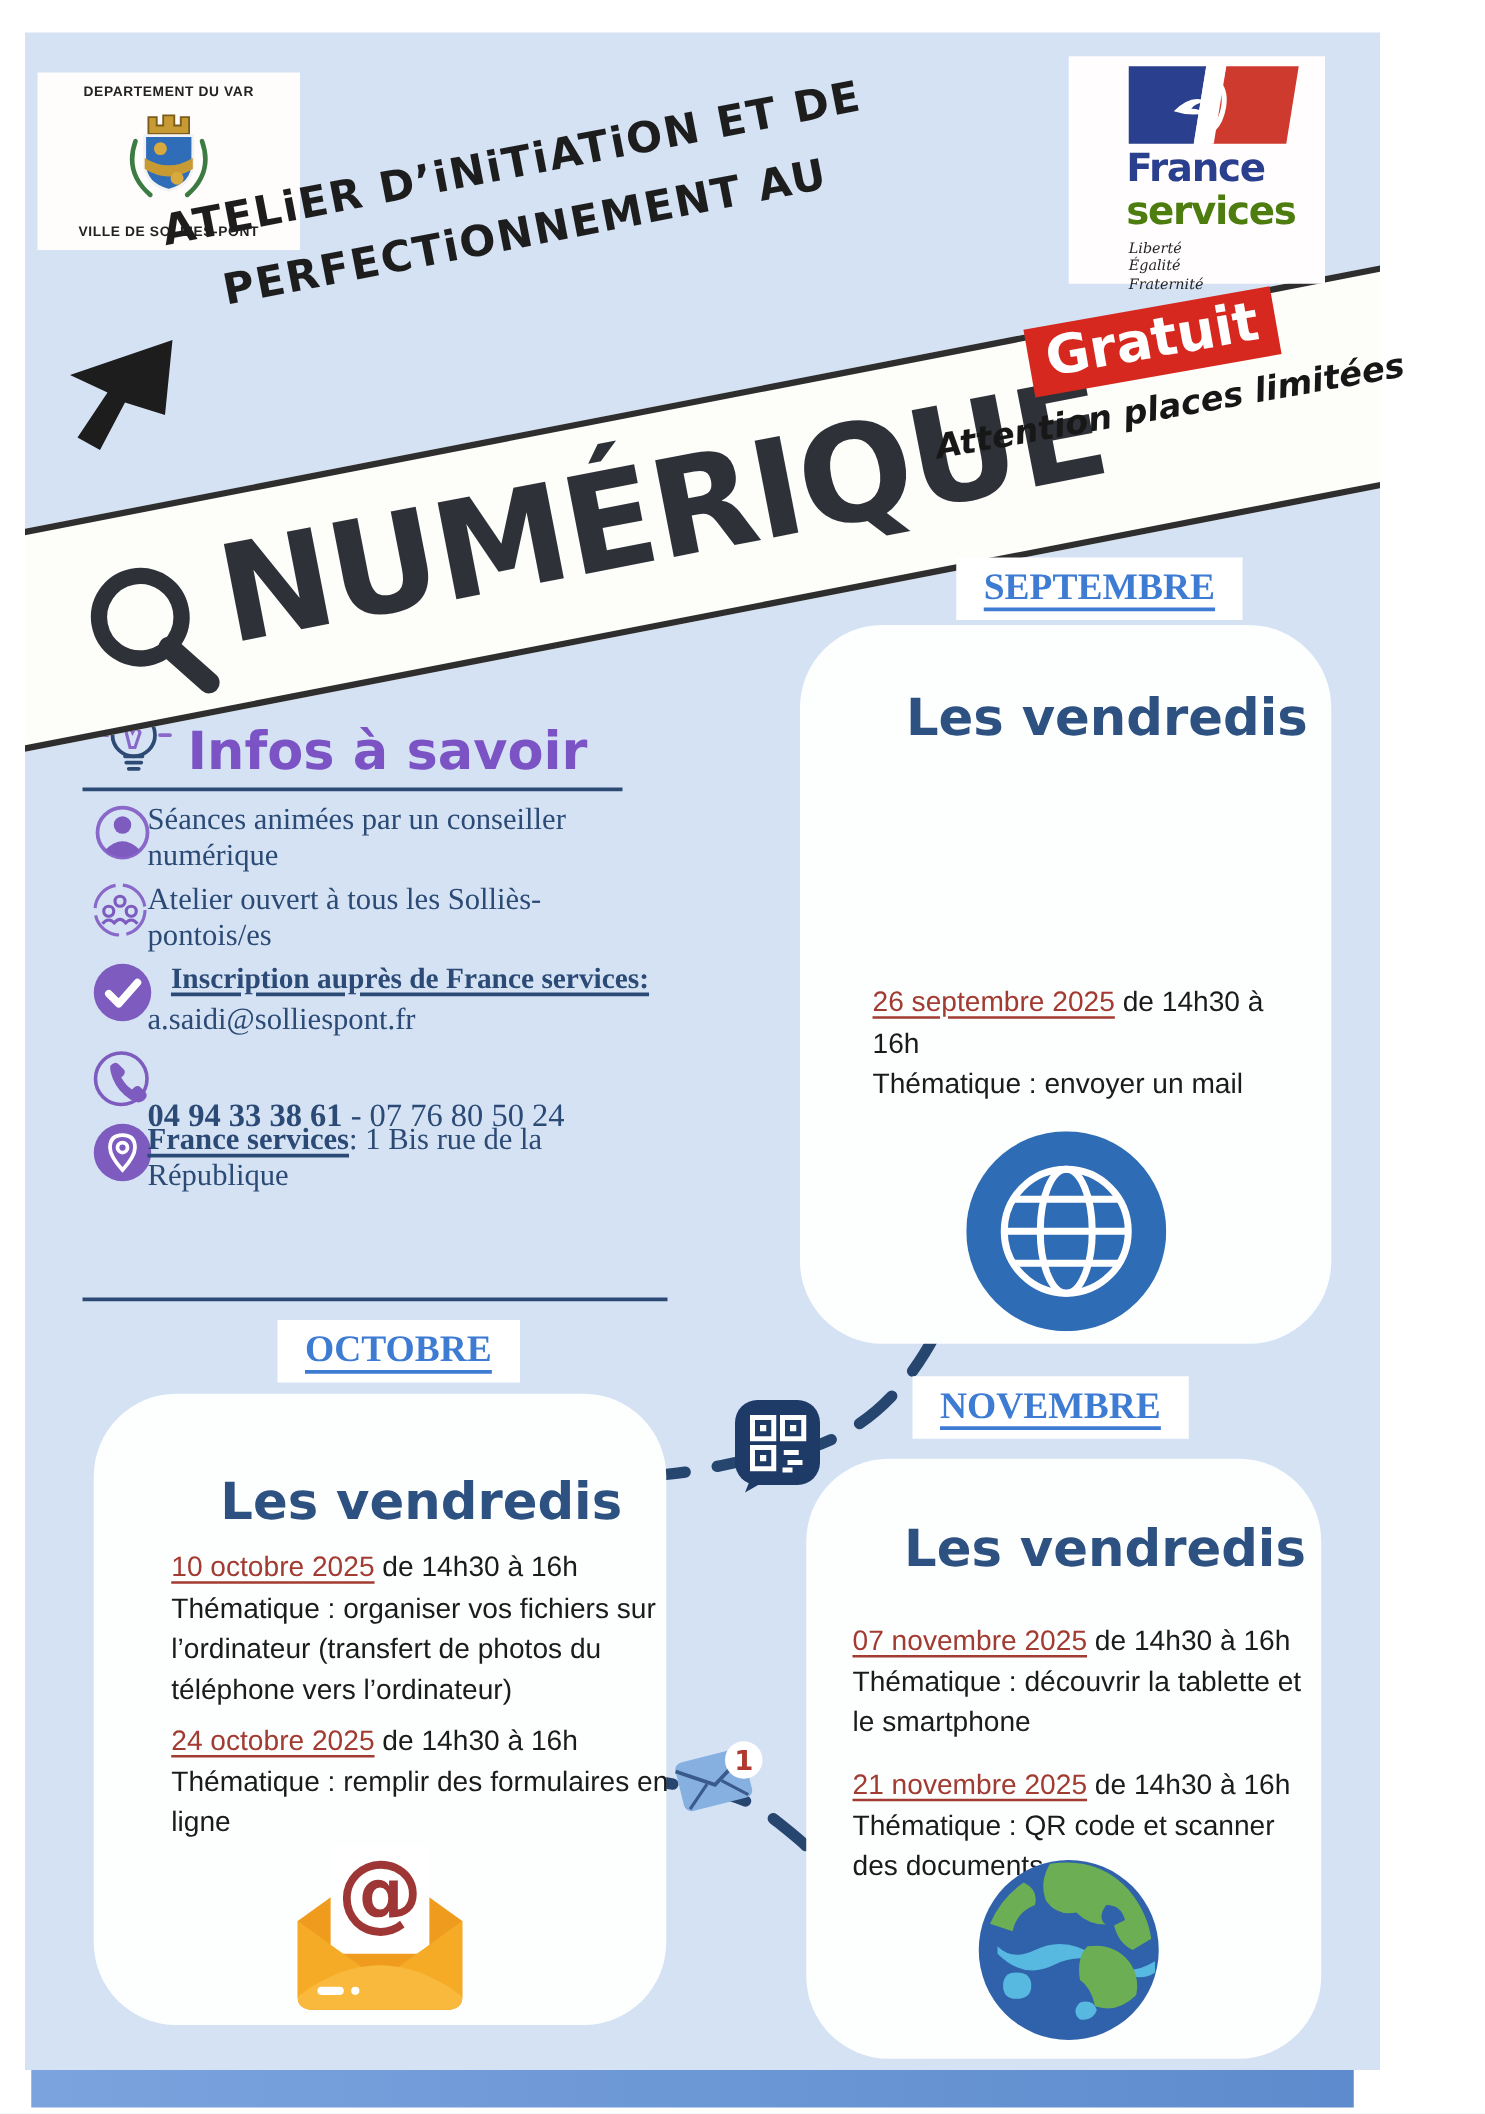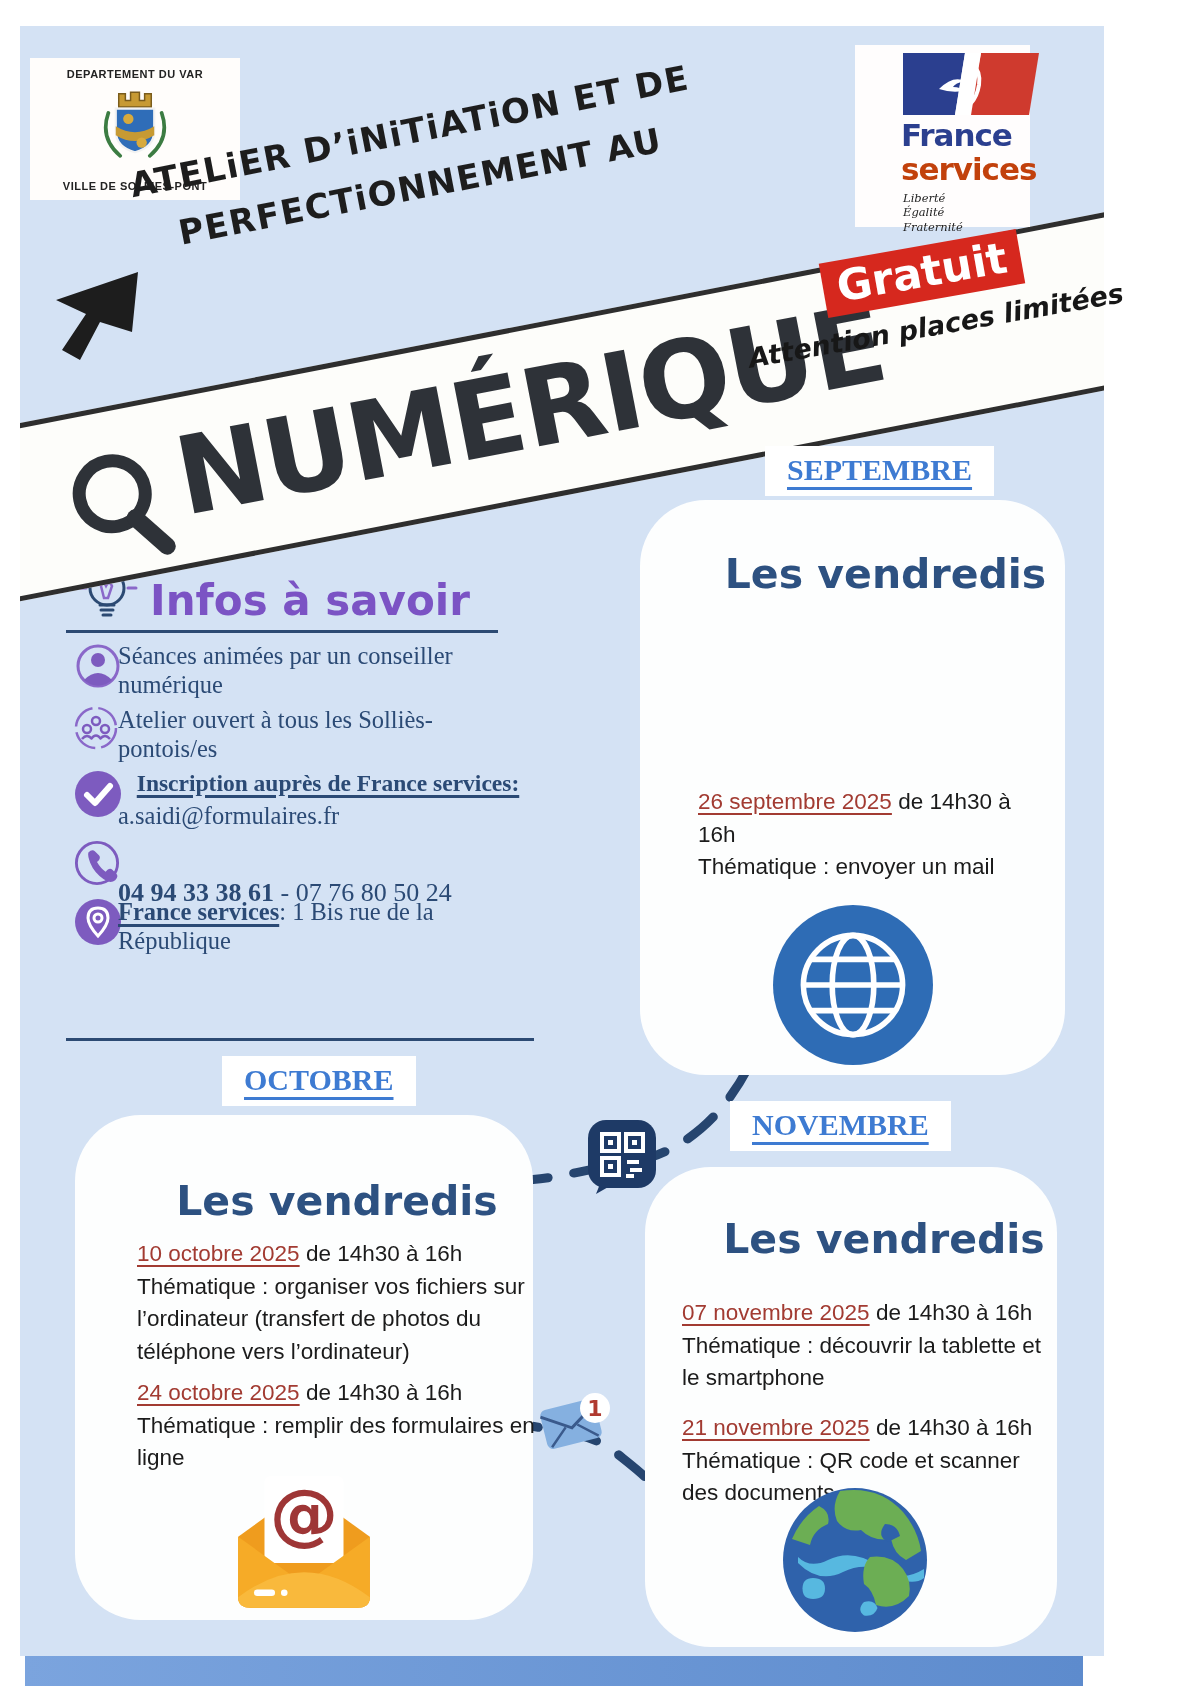--- a/index.html
+++ b/index.html
@@ -10,23 +10,23 @@
   .abs{position:absolute;}
   
   .page-bg{left:20px;top:26px;width:1084px;height:1630px;background:#d4e2f4;}
   .footer-strip{left:25px;top:1656px;width:1058px;height:30px;
     background:linear-gradient(90deg,#7ba4de,#5d8bcd);}
   
   .coat-box{left:30px;top:58px;width:210px;height:142px;background:#fffdfb;text-align:center;}
   .coat-head{left:0;top:10px;width:100%;font-size:11px;font-weight:700;color:#222;letter-spacing:.5px;}
   .coat-city{left:0;bottom:8px;width:100%;font-size:11px;font-weight:700;color:#222;letter-spacing:.5px;}
   
-  .fs-box{left:855px;top:45px;width:175px;height:182px;background:#fffdfd;z-index:4;}
+  .fs-box{left:855px;top:45px;width:205px;height:182px;background:#fffdfd;z-index:4;}
   .fs-name1{left:46px;top:72px;font-family:"DejaVu Sans",sans-serif;font-weight:700;font-size:31px;color:#2b3f8f;letter-spacing:-1px;}
-  .fs-name2{left:46px;top:106px;font-family:"DejaVu Sans",sans-serif;font-weight:700;font-size:31px;color:#c2410c;letter-spacing:-1px;}
+  .fs-name2{left:46px;top:106px;font-family:"DejaVu Sans",sans-serif;font-weight:700;font-size:31px;color:#4d7c0f;letter-spacing:-1px;}
   .fs-motto{left:48px;top:146px;font-family:"DejaVu Serif",serif;font-style:italic;font-size:11.5px;line-height:1.25;color:#222;white-space:pre-line;}
   
   .title-rot{left:125px;top:158px;transform:rotate(-11deg);transform-origin:left top;
     font-family:"DejaVu Sans",sans-serif;font-weight:700;font-size:34px;letter-spacing:1.5px;
     color:#1d1d1d;text-align:center;line-height:1.65;white-space:nowrap;z-index:3;}
   
   .band-clip{left:20px;top:26px;width:1084px;height:1630px;overflow:hidden;z-index:1;}
   .band{position:absolute;left:-180px;top:284px;width:1540px;height:165px;background:#fdfdfa;
     border-top:5px solid #2e2e2e;border-bottom:5px solid #2e2e2e;transform:rotate(-11deg);}
   .banner-word{position:absolute;left:330px;top:0;width:900px;
@@ -144,21 +144,21 @@
   <circle cx="33" cy="25" r="4" fill="none" stroke="#7d5bbf" stroke-width="2.5"></circle>
   <path d="M10 35 q5 -6 10 0 M19 35 q5 -7 10 0 M28 35 q5 -6 10 0" stroke="#7d5bbf" stroke-width="2.5" fill="none"></path>
 </svg>
 <div class="abs info-text" style="left:118px;top:706px;width:400px;">Atelier ouvert à tous les Solliès-pontois/es</div>
 
 <svg class="abs" style="left:74px;top:770px;" width="48" height="48" viewBox="0 0 48 48">
   <circle cx="24" cy="24" r="23" fill="#7d5bbf"></circle>
   <path d="M13 25 l8 8 l15 -17" stroke="#ffffff" stroke-width="6" fill="none" stroke-linecap="round" stroke-linejoin="round"></path>
 </svg>
 <div class="abs info-text info-bold info-underline" style="left:118px;top:770px;width:420px;font-size:23.5px;">Inscription auprès de France services:</div>
-<div class="abs info-text" style="left:118px;top:802px;width:420px;">a.saidi@formulaires.fr</div>
+<div class="abs info-text" style="left:118px;top:802px;width:420px;">a.saidi@solliespont.fr</div>
 
 <svg class="abs" style="left:74px;top:840px;" width="46" height="46" viewBox="0 0 48 48">
   <circle cx="24" cy="24" r="21.5" fill="none" stroke="#7d5bbf" stroke-width="3"></circle>
   <path d="M15 13 q4 -4 7 -1 l4 4 q2 2 0 5 l-2 2 q4 7 9 10 l2 -2 q3 -2 5 0 l4 4 q3 3 -1 7 q-5 4 -12 -1 q-10 -7 -14 -17 q-3 -8 -2 -11 z" fill="#7d5bbf"></path>
 </svg>
 <div class="abs info-text phone-text" style="left:118px;top:846px;width:420px;"><span class="info-bold">04 94 33 38 61</span><span> - 07 76 80 50 24</span></div>
 
 <svg class="abs" style="left:74px;top:898px;" width="48" height="48" viewBox="0 0 48 48">
   <circle cx="24" cy="24" r="23" fill="#7d5bbf"></circle>
   <path d="M24 10 q10 0 10 10 q0 7 -10 18 q-10 -11 -10 -18 q0 -10 10 -10 z" fill="none" stroke="#ffffff" stroke-width="3"></path>

